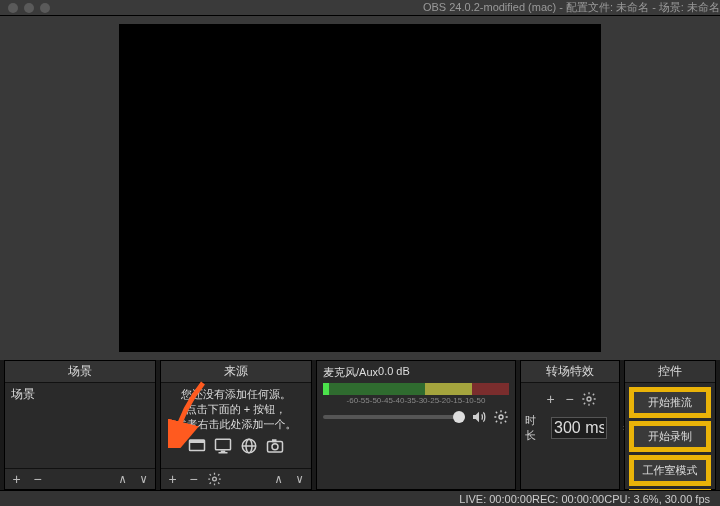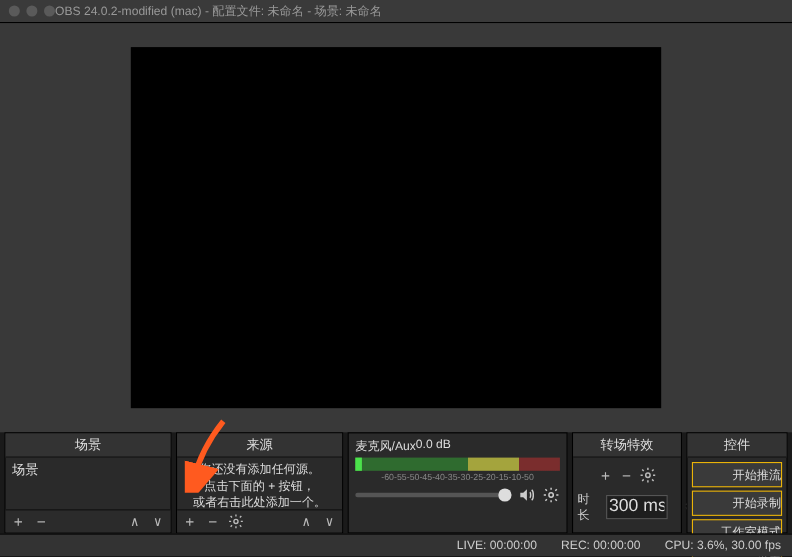--- a/index.html
+++ b/index.html
@@ -1,23 +1,23 @@
 <!DOCTYPE html>
 <html><head>
 <meta charset="utf-8">
 <style>
   html,body{margin:0;padding:0;background:#000;font-family:"Helvetica Neue",Arial,sans-serif;font-size:12px;color:#ccc;overflow:hidden}
   .window{width:720px;height:506px;background:#1a1a1a;position:relative;display:flex;flex-direction:column}
   .titlebar{height:20px;background:#3a3a3a;display:flex;align-items:center;border-bottom:1px solid #000}
   .tl-dots{display:flex;gap:6px;margin-left:8px}
   .dot{width:10px;height:10px;border-radius:50%;background:#5a5a5a}
-  .tl-title{flex:1;text-align:left;color:#999;font-size:11px}
+  .tl-title{flex:1;text-align:right;color:#999;font-size:11px}
   .preview-area{flex:1;background:#393939;display:flex;align-items:center;justify-content:center;padding:8px 0}
   .preview{width:480px;height:326px;background:#000;border:1px solid #000}
-  .panels{display:flex;height:92px;gap:4px;padding:0 4px}
+  .panels{display:flex;height:130px;gap:4px;padding:0 4px}
   .panel{background:#2a2a2a;display:flex;flex-direction:column;border:1px solid #000}
   .p-scenes{width:150px}
   .p-sources{width:150px}
   .p-mixer{flex:1}
   .p-trans{width:98px}
   .p-ctrl{width:90px}
   .p-head{background:#333;text-align:center;padding:2px 0;font-size:12px;color:#ddd;border-bottom:1px solid #111}
   .p-body{flex:1;position:relative;overflow:hidden}
   .scene-item{padding:3px 6px;color:#ddd;font-size:12px}
   .src-msg{padding:4px 4px 0;text-align:center;font-size:11px;line-height:15px;color:#ddd}
@@ -35,22 +35,22 @@
   .thumb{position:absolute;right:0;top:-4px;width:12px;height:12px;border-radius:50%;background:#ddd}
   .spk{width:16px;height:16px;fill:#ccc}
   .gear{width:16px;height:16px;fill:#ccc}
   .trans-body{padding:4px}
   .select{background:#1e1e1e;border:1px solid #555;color:#ddd;width:100%;font-size:11px;padding:1px 2px}
   .trans-row2{display:flex;align-items:center;justify-content:center;margin-top:4px;gap:4px}
   .trans-dur{display:flex;align-items:center;margin-top:6px;gap:15px}
   .trans-dur label{font-size:11px;color:#ccc}
   .spin{flex:1;background:#1e1e1e;border:1px solid #555;color:#ddd;font-size:16px;padding:1px 2px;width:50px}
   .ctrl-body{display:flex;flex-direction:column;padding:4px;gap:3px}
-  .btn{background:#3a3a3a;border:1px solid #eab308;color:#ddd;font-size:11px;padding:3px 0;text-align:right}
-  .status{height:20px;background:#333;display:flex;align-items:center;justify-content:flex-end;gap:22px;padding:0 10px;font-size:11px;color:#ccc;border-top:1px solid #000}
+  .btn{background:#3a3a3a;border:5px solid #eab308;color:#ddd;font-size:11px;padding:3px 0;text-align:center}
+  .status{height:20px;background:#333;display:flex;align-items:center;justify-content:flex-end;gap:0;padding:0 10px;font-size:11px;color:#ccc;border-top:1px solid #000}
   .arrow{position:absolute;left:168px;bottom:58px;pointer-events:none}
   .chev{font-size:12px;font-family:monospace}
   .spin-arrows{display:flex;flex-direction:column;font-size:7px;line-height:6px;color:#aaa}
 </style>
 </head>
 <body>
 
 <div class="window">
 
   <div class="titlebar">

